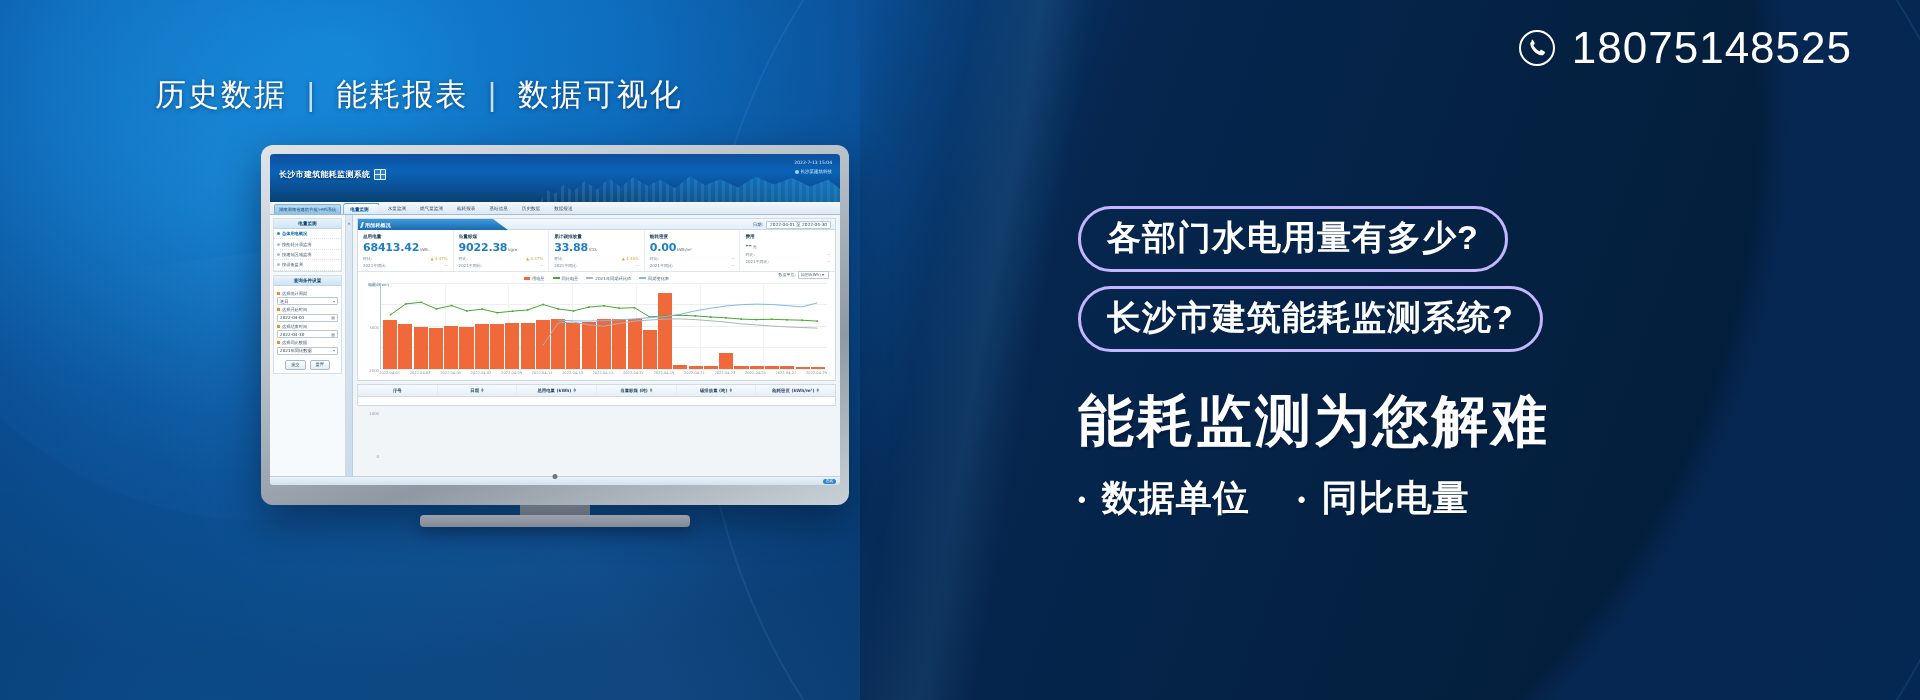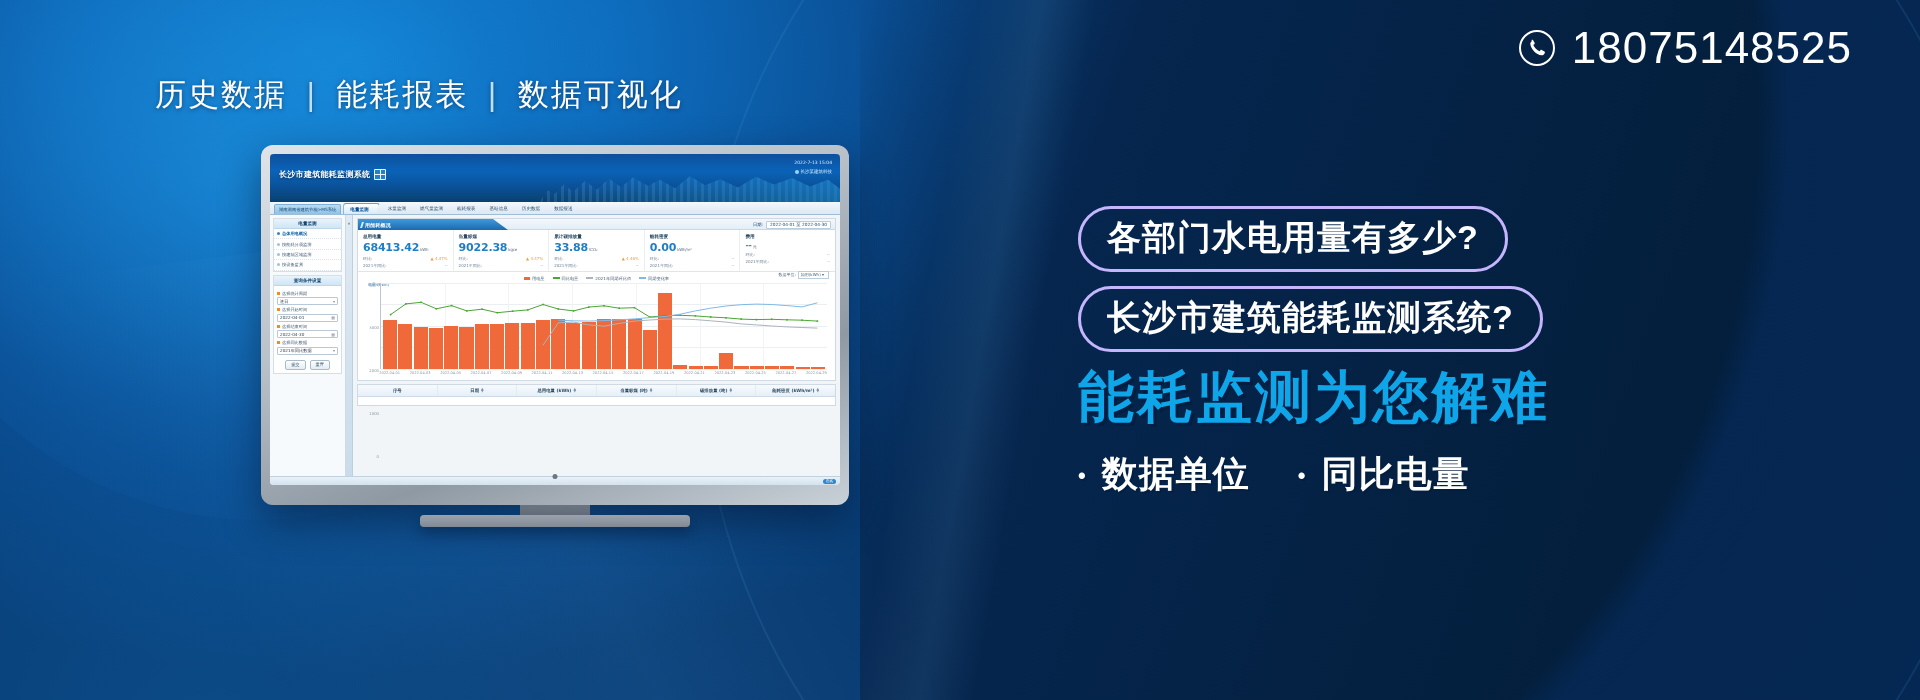--- a/index.html
+++ b/index.html
@@ -73,21 +73,22 @@
 
   
   .right-col { position:absolute; left:1078px; top:206px; width:720px; }
   .pill {
     display:inline-block; border:3px solid #c4b5fd; border-radius:40px;
     padding:9px 26px 12px; margin-bottom:14px;
     font-size:34px; font-weight:700; color:#ffffff; letter-spacing:1px;
     white-space:nowrap; line-height:1.15;
   }
   .headline {
-    font-size:56px; font-weight:700; color:#0ea5e9; letter-spacing:3px;
+    margin-top:24px;
+    font-size:56px; font-weight:700; color:#ffffff; letter-spacing:3px;
     white-space:nowrap; line-height:1.1;
     text-shadow:3px 3px 0 rgba(3,26,58,.55);
   }
   .sub-bullets {
     margin-top:22px;
     font-size:36px; font-weight:700; color:#ffffff; letter-spacing:1px;
     white-space:nowrap;
     text-shadow:2px 2px 0 rgba(3,26,58,.45);
   }
   .sub-bullets .dot { font-size:22px; vertical-align:3px; margin-right:4px; }

